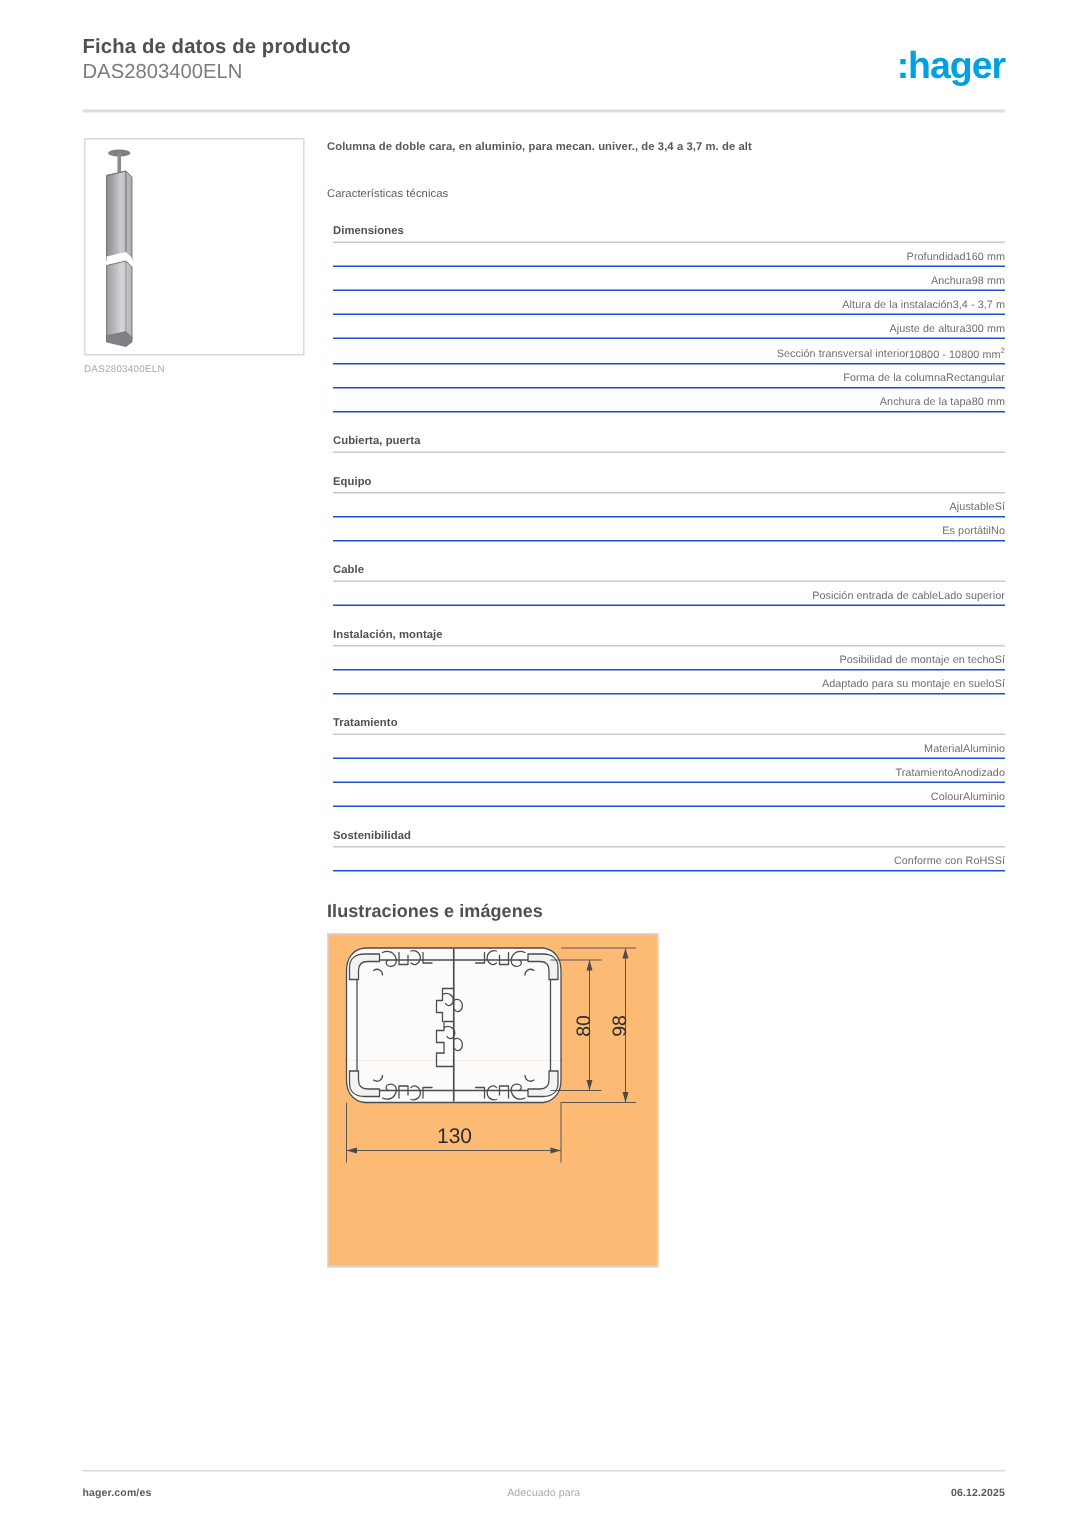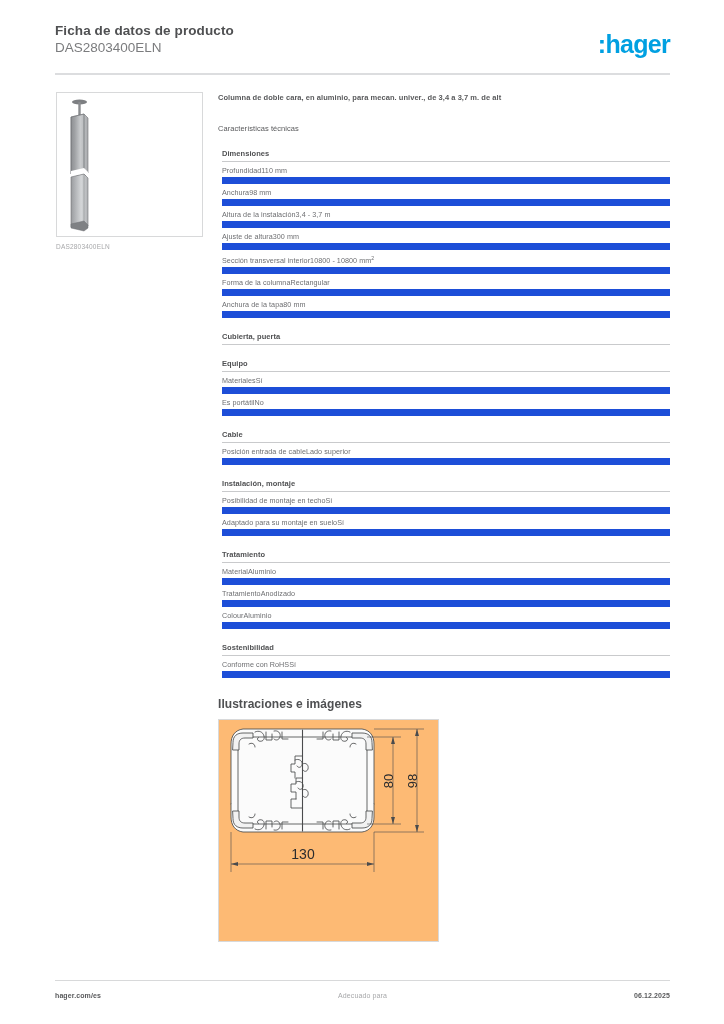--- a/index.html
+++ b/index.html
@@ -122,23 +122,23 @@
     font-size: 7.5px;
     font-weight: bold;
     color: #4f5052;
     letter-spacing: 0.05px;
     padding: 0 0 3px 0;
     border-bottom: 1px solid #c9cacc;
   }
   .rows { }
   .row {
     display: flex;
-    justify-content: flex-start;
+    justify-content: flex-end;
     align-items: baseline;
-    border-bottom: 7px solid #1d4ed8;
+    border-bottom: 1px solid #1d4ed8;
     padding: 3.5px 0 2.5px 0;
     font-size: 7.2px;
     line-height: 9px;
     letter-spacing: 0.05px;
   }
   .row .k {
     color: #6d6e71;
     white-space: nowrap;
   }
   .row .v {
@@ -253,21 +253,21 @@
 
     <div class="product-desc">Columna de doble cara, en aluminio, para mecan. univer., de 3,4 a 3,7 m. de alt</div>
     <div class="tech-heading">Características técnicas</div>
 
     <div id="groups-container">
         <div class="group">
           <div class="group-title">Dimensiones</div>
           <div class="rows">
             <div class="row">
               <span class="k">Profundidad</span>
-              <span class="v">110 mm</span>
+              <span class="v">160 mm</span>
             </div>
             <div class="row">
               <span class="k">Anchura</span>
               <span class="v">98 mm</span>
             </div>
             <div class="row">
               <span class="k">Altura de la instalación</span>
               <span class="v">3,4 - 3,7 m</span>
             </div>
             <div class="row">
@@ -290,21 +290,21 @@
         </div>
         <div class="group-gap"></div>
         <div class="group">
           <div class="group-title">Cubierta, puerta</div>
         </div>
         <div class="group-gap"></div>
         <div class="group">
           <div class="group-title">Equipo</div>
           <div class="rows">
             <div class="row">
-              <span class="k">Materiales</span>
+              <span class="k">Ajustable</span>
               <span class="v">Sí</span>
             </div>
             <div class="row">
               <span class="k">Es portátil</span>
               <span class="v">No</span>
             </div>
           </div>
         </div>
         <div class="group-gap"></div>
         <div class="group">

